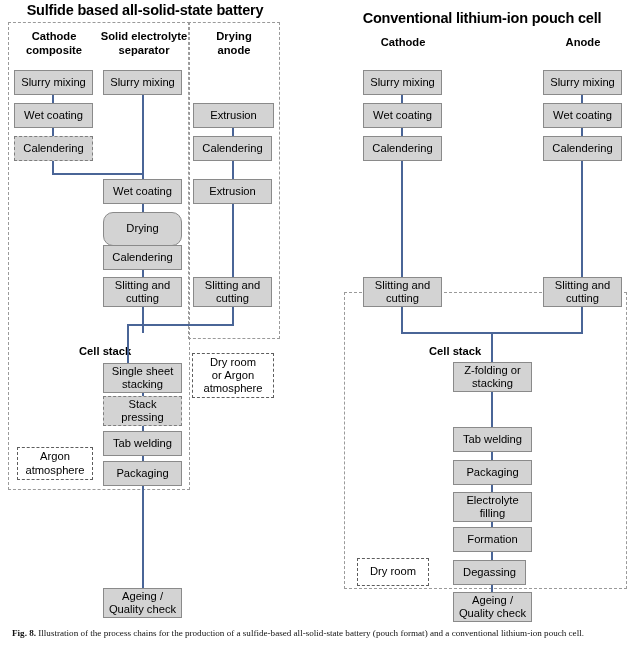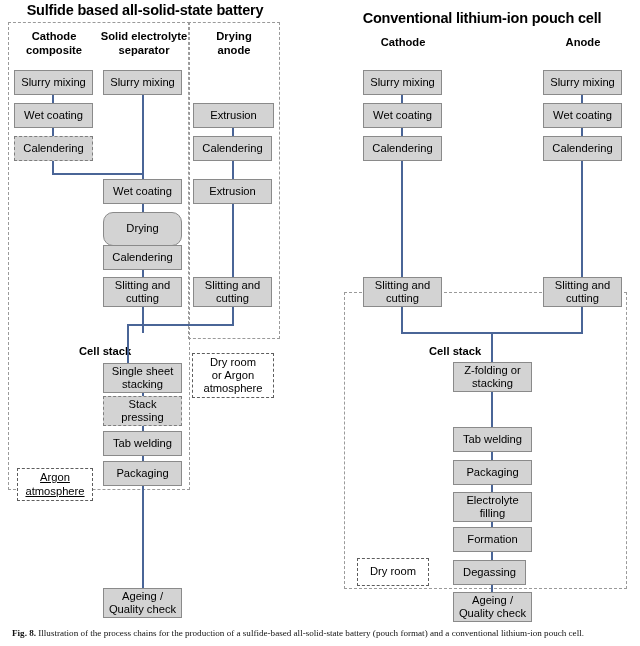--- a/index.html
+++ b/index.html
@@ -169,21 +169,21 @@
 stacking</div>
     <div class="node optional" style="left: 103px; top: 396px; width: 79px; height: 30px; background: rgb(211, 211, 211);">Stack
 pressing</div>
     <div class="node" style="left: 103px; top: 431px; width: 79px; height: 25px; background: rgb(211, 211, 211);">Tab welding</div>
     <div class="node" style="left: 103px; top: 461px; width: 79px; height: 25px; background: rgb(211, 211, 211);">Packaging</div>
     <div class="node" style="left: 103px; top: 588px; width: 79px; height: 30px; background: rgb(211, 211, 211);">Ageing /
 Quality check</div>
     <div class="annot" style="left: 192px; top: 353px; width: 82px; height: 45px;">Dry room
 or Argon
 atmosphere</div>
-    <div class="annot" style="left: 17px; top: 468px; width: 76px; height: 33px; text-decoration: underline;">Argon
+    <div class="annot" style="left: 17px; top: 447px; width: 76px; height: 33px;">Argon
 atmosphere</div>
     <div class="node" style="left: 363px; top: 70px; width: 79px; height: 25px; background: rgb(211, 211, 211);">Slurry mixing</div>
     <div class="node" style="left: 363px; top: 103px; width: 79px; height: 25px; background: rgb(211, 211, 211);">Wet coating</div>
     <div class="node" style="left: 363px; top: 136px; width: 79px; height: 25px; background: rgb(211, 211, 211);">Calendering</div>
     <div class="node" style="left: 363px; top: 277px; width: 79px; height: 30px; background: rgb(211, 211, 211);">Slitting and
 cutting</div>
     <div class="node" style="left: 543px; top: 70px; width: 79px; height: 25px; background: rgb(211, 211, 211);">Slurry mixing</div>
     <div class="node" style="left: 543px; top: 103px; width: 79px; height: 25px; background: rgb(211, 211, 211);">Wet coating</div>
     <div class="node" style="left: 543px; top: 136px; width: 79px; height: 25px; background: rgb(211, 211, 211);">Calendering</div>
     <div class="node" style="left: 543px; top: 277px; width: 79px; height: 30px; background: rgb(211, 211, 211);">Slitting and

